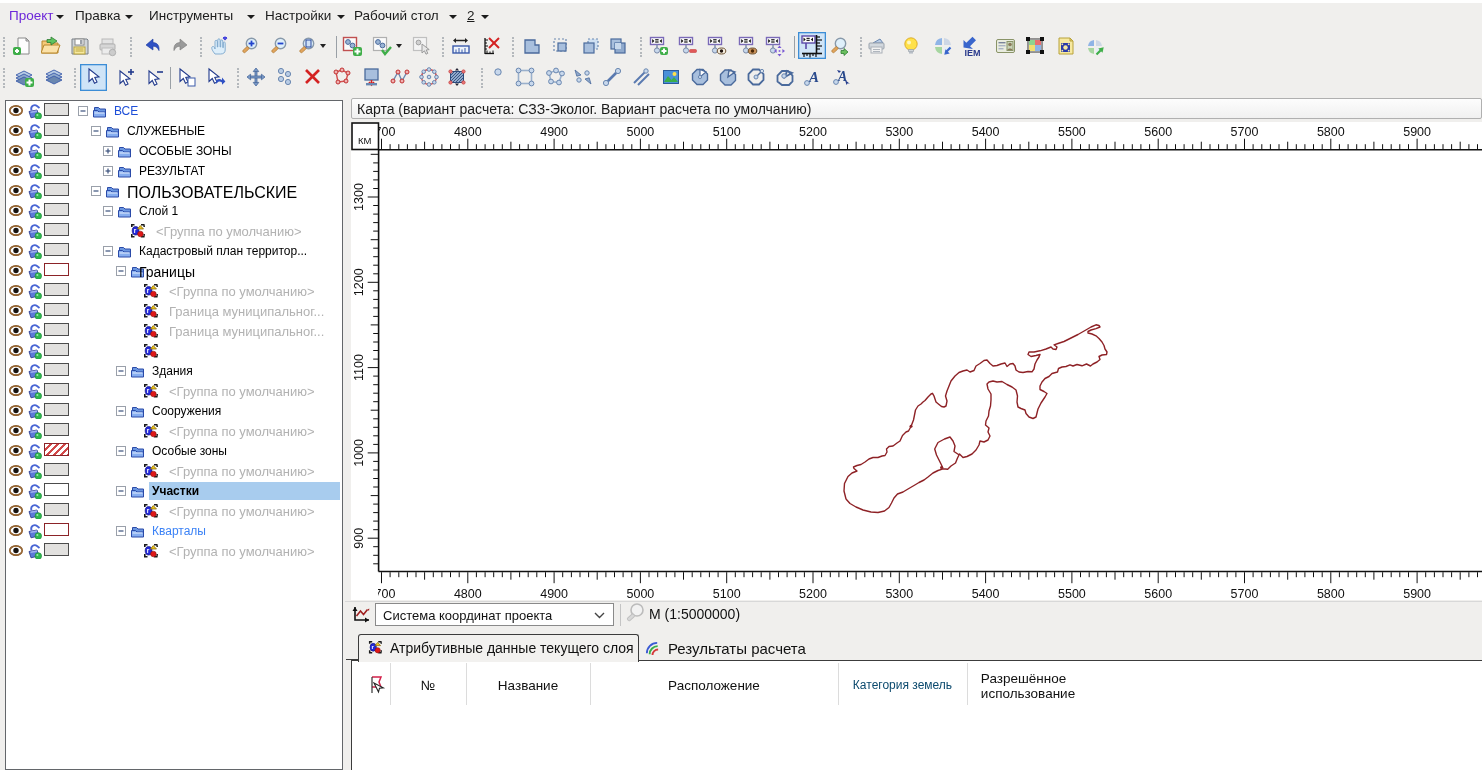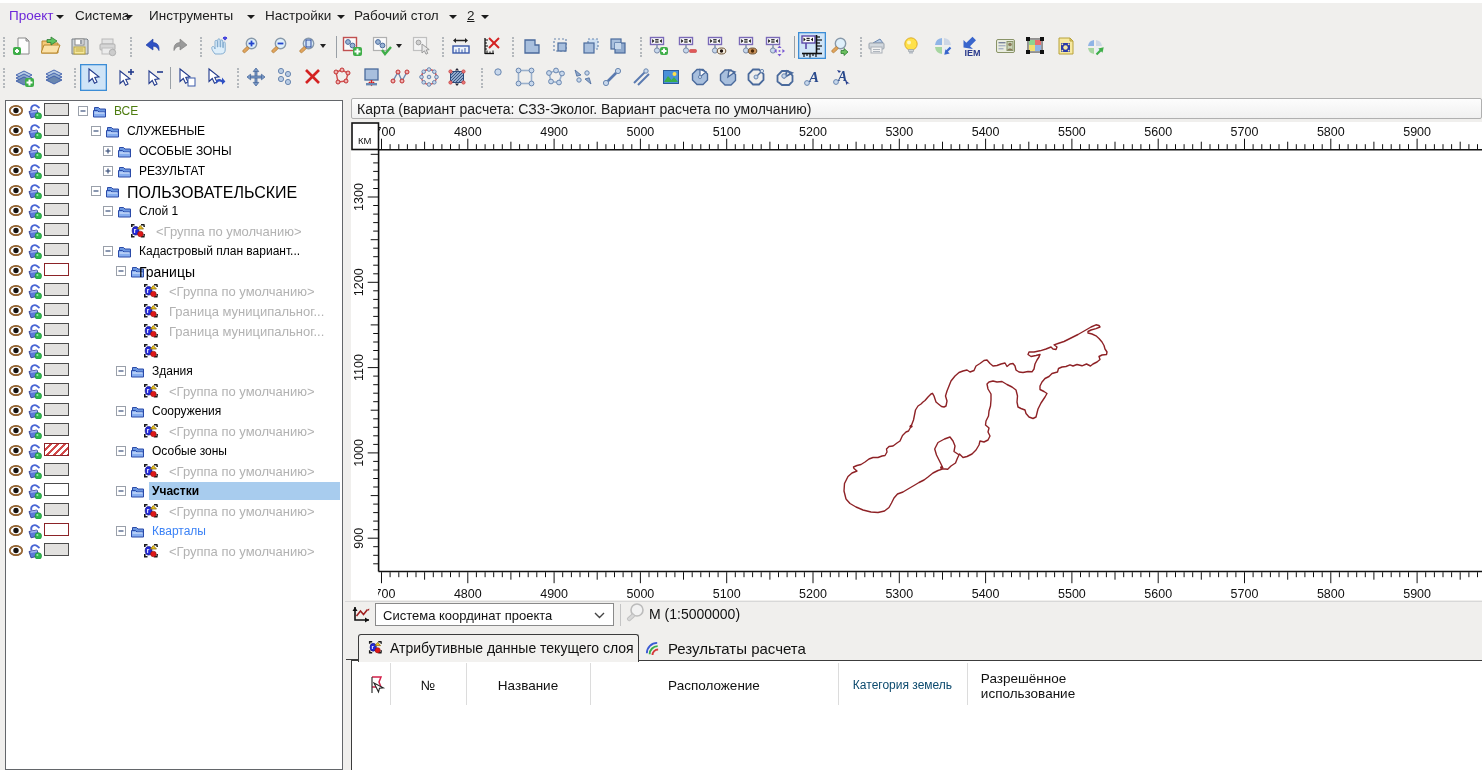--- a/index.html
+++ b/index.html
@@ -1,21 +1,21 @@
 <!DOCTYPE html>
 <html><head><meta charset="utf-8">
 <style>
 html,body{margin:0;padding:0}
 body{width:1482px;height:770px;background:#f0efed;font-family:"Liberation Sans",sans-serif;position:relative;overflow:hidden}
 .abs{position:absolute}
 svg{display:block}
 </style></head><body>
 <div class="abs" style="left:0;top:0;width:1482px;height:3px;background:#ffffff"></div>
 <div class="abs" style="left:9px;top:8px;font-size:13.5px;color:#6d28d9;white-space:nowrap">Проект</div>
-<div class="abs" style="left:75px;top:8px;font-size:13.5px;color:#1c1c1c;white-space:nowrap">Система</div>
+<div class="abs" style="left:75px;top:8px;font-size:13.5px;color:#1c1c1c;white-space:nowrap">Правка</div>
 <div class="abs" style="left:149px;top:8px;font-size:13.5px;color:#1c1c1c;white-space:nowrap">Инструменты</div>
 <div class="abs" style="left:265px;top:8px;font-size:13.5px;color:#1c1c1c;white-space:nowrap">Настройки</div>
 <div class="abs" style="left:354px;top:8px;font-size:13.5px;color:#1c1c1c;white-space:nowrap">Рабочий стол</div>
 <div class="abs" style="left:467px;top:8px;font-size:13.5px;color:#1c1c1c;text-decoration:underline;white-space:nowrap">2</div>
 <div class="abs" style="left:56px;top:15px;width:0;height:0;border-left:4px solid transparent;border-right:4px solid transparent;border-top:4px solid #1c1c1c"></div>
 <div class="abs" style="left:125px;top:15px;width:0;height:0;border-left:4px solid transparent;border-right:4px solid transparent;border-top:4px solid #1c1c1c"></div>
 <div class="abs" style="left:247px;top:15px;width:0;height:0;border-left:4px solid transparent;border-right:4px solid transparent;border-top:4px solid #1c1c1c"></div>
 <div class="abs" style="left:337px;top:15px;width:0;height:0;border-left:4px solid transparent;border-right:4px solid transparent;border-top:4px solid #1c1c1c"></div>
 <div class="abs" style="left:449px;top:15px;width:0;height:0;border-left:4px solid transparent;border-right:4px solid transparent;border-top:4px solid #1c1c1c"></div>
 <div class="abs" style="left:481px;top:15px;width:0;height:0;border-left:4px solid transparent;border-right:4px solid transparent;border-top:4px solid #1c1c1c"></div>
@@ -553,21 +553,21 @@
     <div class="abs" style="left:38px;top:2px;width:23px;height:11px;background:#e2e1df;border:1.5px solid #4c4c4c"></div>
     <svg class="abs" style="left:72px;top:5px" width="10" height="10" viewBox="0 0 10 10">
       <rect x="0.5" y="0.5" width="9" height="9" fill="#fff" stroke="#9aa0aa"></rect>
       <line x1="2.5" y1="5" x2="7.5" y2="5" stroke="#39507c" stroke-width="1.2"></line>
     </svg>
     <svg class="abs" style="left:86px;top:3px" width="15" height="14" viewBox="0 0 15 14">
       <path d="M2.5 3.5 h4 l1.5 1.5 h5.5 v7 h-11 z" fill="#6a96e0" stroke="#2a4aa8" stroke-width="1"></path>
       <path d="M1.5 6.5 h4 l1.5 1.5 h6.5 v5 h-12 z" fill="#87aef0" stroke="#2a4aa8" stroke-width="1"></path>
       <path d="M2.5 9 h10" stroke="#c8daf8" stroke-width="1.4"></path>
     </svg>
-    <div class="abs" style="left:108px;top:3px;font-size:12px;color:#4d7c0f;white-space:nowrap">ВСЕ</div>
+    <div class="abs" style="left:108px;top:3px;font-size:12px;color:#1d4ed8;white-space:nowrap">ВСЕ</div>
     <svg class="abs" style="left:3px;top:24px" width="14" height="11" viewBox="0 0 14 11">
       <ellipse cx="7" cy="5.5" rx="6.2" ry="4.6" fill="#fff" stroke="#7a4a1c" stroke-width="1.6"></ellipse>
       <ellipse cx="7" cy="5.5" rx="6.2" ry="4.6" fill="none" stroke="#c08a4a" stroke-width="0.6"></ellipse>
       <circle cx="7" cy="5.5" r="2.7" fill="#181410"></circle>
     </svg>
     <svg class="abs" style="left:20px;top:22px" width="16" height="16" viewBox="0 0 16 16">
       <path d="M5.5 7.5 c-1.5-4.5 3-6.5 5.5-4.5 l2.5 2" fill="none" stroke="#4a66d4" stroke-width="1.9"></path>
       <path d="M3 8.5 l8-1.5 2 6 -8 1.8 z" fill="#5b7ad8" stroke="#23338a" stroke-width="0.8"></path>
       <path d="M4.5 9.3 l6.5-1.2" stroke="#9fb2ee" stroke-width="1.6"></path>
       <circle cx="12.3" cy="13" r="3.3" fill="#2fb84f" stroke="#1a8a38" stroke-width="0.6"></circle>
@@ -719,21 +719,21 @@
     <div class="abs" style="left:38px;top:142px;width:23px;height:11px;background:#e2e1df;border:1.5px solid #4c4c4c"></div>
     <svg class="abs" style="left:97px;top:145px" width="10" height="10" viewBox="0 0 10 10">
       <rect x="0.5" y="0.5" width="9" height="9" fill="#fff" stroke="#9aa0aa"></rect>
       <line x1="2.5" y1="5" x2="7.5" y2="5" stroke="#39507c" stroke-width="1.2"></line>
     </svg>
     <svg class="abs" style="left:111px;top:143px" width="15" height="14" viewBox="0 0 15 14">
       <path d="M2.5 3.5 h4 l1.5 1.5 h5.5 v7 h-11 z" fill="#6a96e0" stroke="#2a4aa8" stroke-width="1"></path>
       <path d="M1.5 6.5 h4 l1.5 1.5 h6.5 v5 h-12 z" fill="#87aef0" stroke="#2a4aa8" stroke-width="1"></path>
       <path d="M2.5 9 h10" stroke="#c8daf8" stroke-width="1.4"></path>
     </svg>
-    <div class="abs" style="left:133px;top:143px;font-size:12px;color:#000;white-space:nowrap">Кадастровый план вариант...</div>
+    <div class="abs" style="left:133px;top:143px;font-size:12px;color:#000;white-space:nowrap">Кадастровый план территор...</div>
     <svg class="abs" style="left:3px;top:164px" width="14" height="11" viewBox="0 0 14 11">
       <ellipse cx="7" cy="5.5" rx="6.2" ry="4.6" fill="#fff" stroke="#7a4a1c" stroke-width="1.6"></ellipse>
       <ellipse cx="7" cy="5.5" rx="6.2" ry="4.6" fill="none" stroke="#c08a4a" stroke-width="0.6"></ellipse>
       <circle cx="7" cy="5.5" r="2.7" fill="#181410"></circle>
     </svg>
     <svg class="abs" style="left:20px;top:162px" width="16" height="16" viewBox="0 0 16 16">
       <path d="M5.5 7.5 c-1.5-4.5 3-6.5 5.5-4.5 l2.5 2" fill="none" stroke="#4a66d4" stroke-width="1.9"></path>
       <path d="M3 8.5 l8-1.5 2 6 -8 1.8 z" fill="#5b7ad8" stroke="#23338a" stroke-width="0.8"></path>
       <path d="M4.5 9.3 l6.5-1.2" stroke="#9fb2ee" stroke-width="1.6"></path>
       <circle cx="12.3" cy="13" r="3.3" fill="#2fb84f" stroke="#1a8a38" stroke-width="0.6"></circle>

